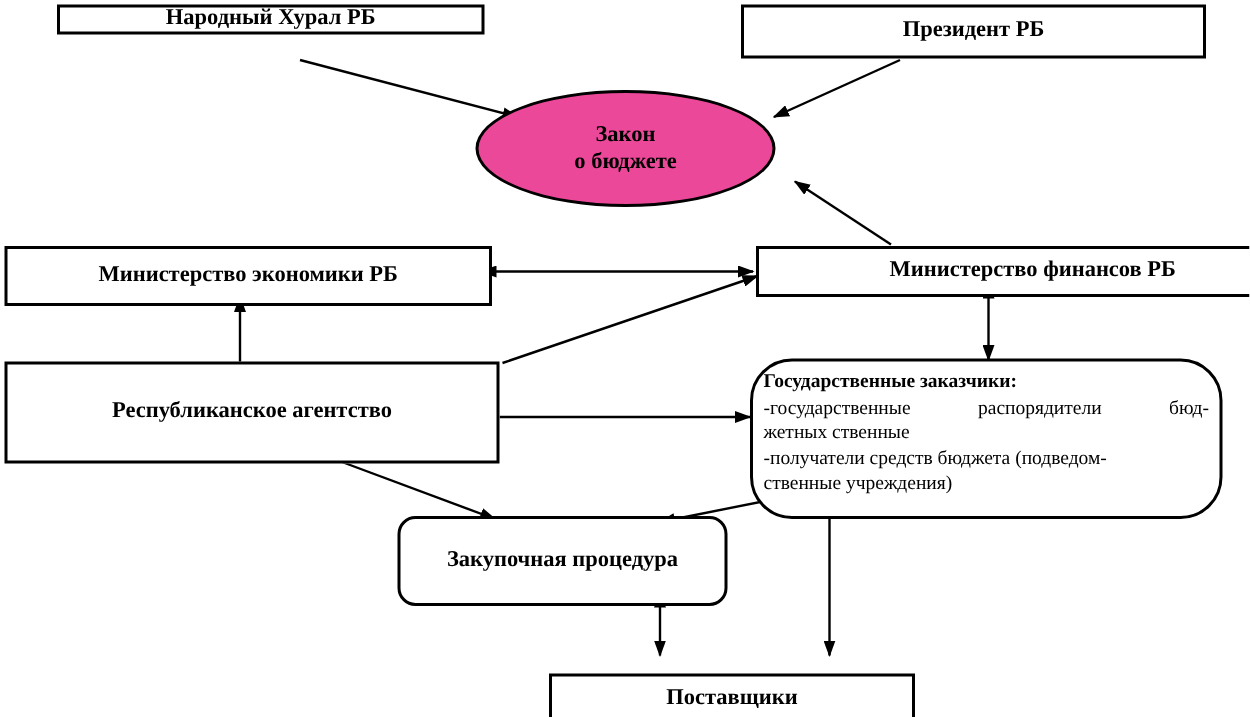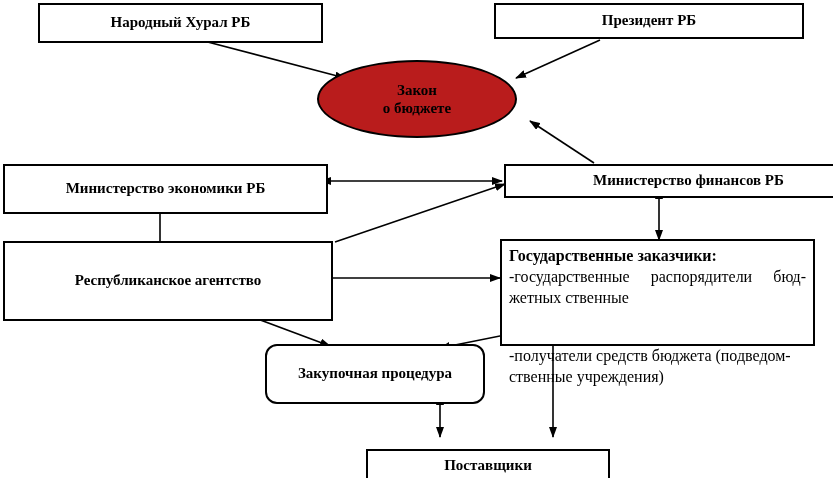--- a/index.html
+++ b/index.html
@@ -27,33 +27,34 @@
     text-align: center;
     font-weight: bold;
     font-size: 15px;
     line-height: 1.15;
     z-index: 3;
   }
   .node.left-align {
     display: block;
     text-align: left;
     font-weight: normal;
-    font-size: 16px;
+    font-size: 13px;
     padding: 5px 7px 4px 7px;
     line-height: 1.28;
+    border-radius: 28px;
   }
   .node.rounded {
     border-radius: 12px;
   }
   .ellipse {
     position: absolute;
     box-sizing: border-box;
     border: 2px solid #000000;
     border-radius: 50%;
-    background: #b91c1c;
+    background: #ec4899;
     display: flex;
     align-items: center;
     justify-content: center;
     text-align: center;
     font-weight: bold;
     font-size: 15px;
     line-height: 1.2;
     z-index: 3;
   }
   .first-line-bold {
@@ -104,54 +105,54 @@
 
     <line x1="659" y1="198" x2="659" y2="240" stroke="#000000" stroke-width="1.6" marker-end="url(#ah)" marker-start="url(#ah-start)"></line>
 
     <line x1="510" y1="334" x2="440" y2="348" stroke="#000000" stroke-width="1.6" marker-end="url(#ah)"></line>
 
     <line x1="553" y1="344" x2="553" y2="437" stroke="#000000" stroke-width="1.6" marker-end="url(#ah)" marker-start="url(#ah-start)"></line>
 
     <line x1="440" y1="404" x2="440" y2="437" stroke="#000000" stroke-width="1.6" marker-end="url(#ah)" marker-start="url(#ah-start)"></line>
   </svg>
 
-  <div class="node" style="left:38px; top:3px; width:285px; height:40px;text-align:right;">
+  <div class="node" style="left:38px; top:3px; width:285px; height:20px;text-align:right;">
     <span>Народный Хурал РБ</span>
   </div>
 
   <div class="node" style="left:494px; top:3px; width:310px; height:36px;align-items:center;">
     <span>Президент РБ</span>
   </div>
 
   <div class="ellipse" style="left:317px; top:60px; width:200px; height:78px;">
     <div>
       <span>Закон</span><br>
       <span>о бюджете</span>
     </div>
   </div>
 
-  <div class="node" style="left:3px; top:164px; width:325px; height:50px;text-align:right;">
+  <div class="node" style="left:3px; top:164px; width:325px; height:40px;text-align:right;">
     <span>Министерство экономики РБ</span>
   </div>
 
   <div class="node" style="left:504px; top:164px; width:369px; height:34px;">
     <span>Министерство финансов РБ</span>
   </div>
 
-  <div class="node" style="left:3px; top:241px; width:330px; height:80px;">
+  <div class="node" style="left:3px; top:241px; width:330px; height:68px;">
     <div>
       <span>Республиканское агентство</span><br>
     </div>
   </div>
 
   <div class="node left-align" style="left:500px; top:239px; width:315px; height:107px;">
     <span class="first-line-bold">Государственные заказчики:</span>
     <span style="display:block; text-align:justify; text-align-last:justify;">-государственные распорядители бюд-</span>
     <span style="display:block;">жетных ственные</span>
-    <span style="display:block;margin-top:38px;">-получатели средств бюджета (подведом-</span>
+    <span style="display:block;">-получатели средств бюджета (подведом-</span>
     <span style="display:block;">ственные учреждения)</span>
   </div>
 
   <div class="node rounded" style="left:265px; top:344px; width:220px; height:60px;">
     <span>Закупочная процедура</span>
   </div>
 
   <div class="node" style="left:366px; top:437px; width:244px; height:34px;margin-top:12px;">
     <span>Поставщики</span>
   </div>

